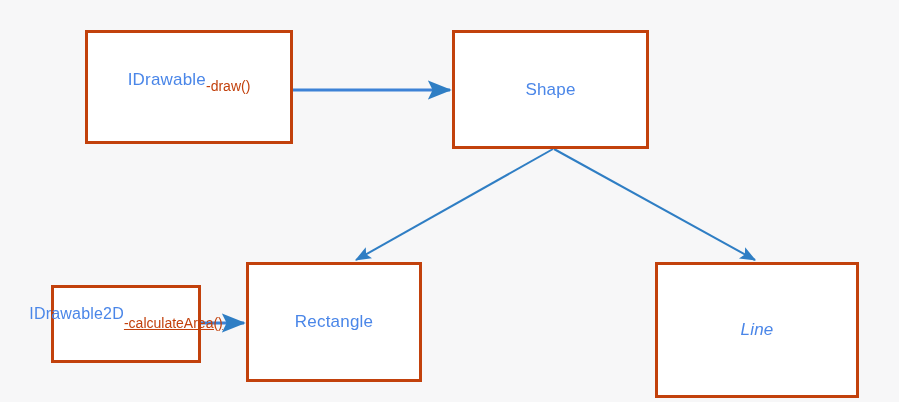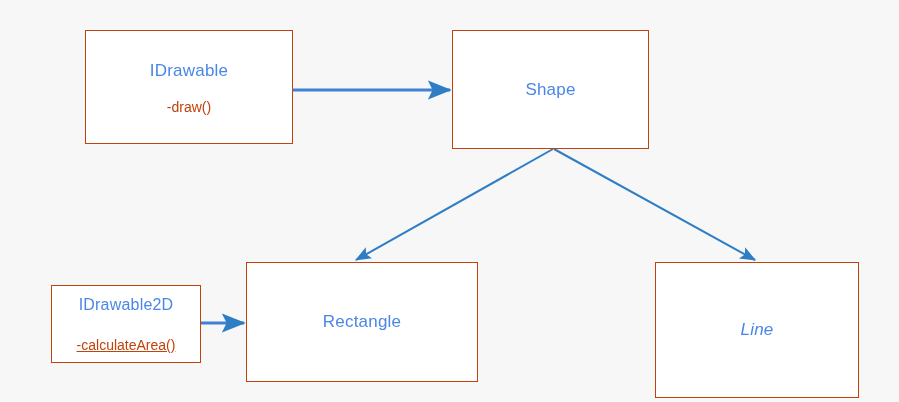--- a/index.html
+++ b/index.html
@@ -25,23 +25,23 @@
     left: 0;
     top: 0;
     width: 899px;
     height: 402px;
     pointer-events: none;
   }
   .node {
     position: absolute;
     box-sizing: border-box;
     background: #ffffff;
-    border: 1px solid #c2410c;
+    border: 3px solid #c2410c;
     display: flex;
-    flex-direction: column;
+    flex-direction: row;
     align-items: center;
     justify-content: center;
     color: #4a86e8;
     z-index: 2;
   }
   .node-title {
     color: #4a86e8;
     font-size: 17px;
     line-height: 20px;
     letter-spacing: 0.2px;
@@ -66,21 +66,21 @@
   #node-shape {
     left: 452px; top: 30px;  width: 197px; height: 119px;
   }
   #node-idrawable2d {
     left: 51px;  top: 285px; width: 150px; height: 78px;
   }
   #node-idrawable2d .node-title { font-size: 16px; margin-bottom: 22px; margin-top: 2px; }
   #node-idrawable2d .node-member { font-size: 14px; margin-bottom: 1px; text-decoration: underline; }
 
   #node-rectangle {
-    left: 246px; top: 262px; width: 232px; height: 120px;
+    left: 246px; top: 262px; width: 176px; height: 120px;
   }
   #node-line {
     left: 655px; top: 262px; width: 204px; height: 136px; font-style: italic;
   }
 </style>
 </head>
 <body>
 
 <div id="diagram-canvas">
 

